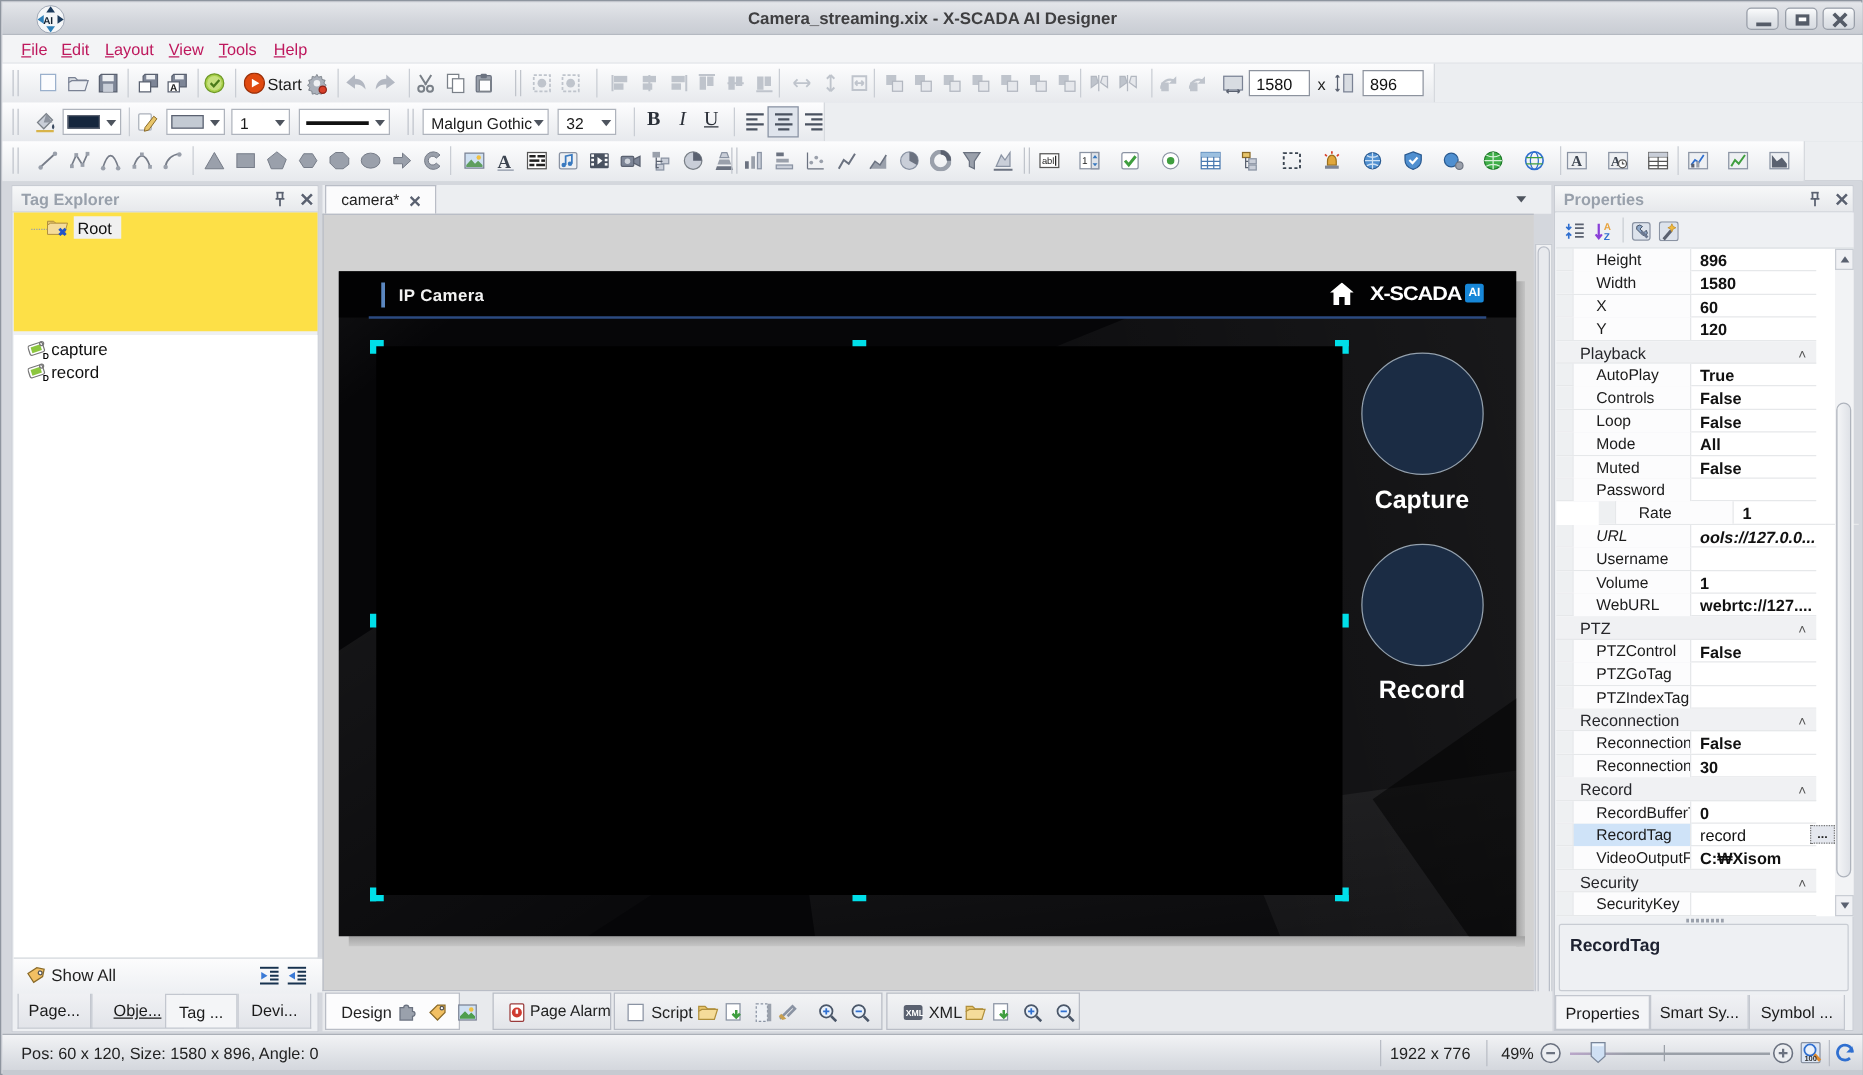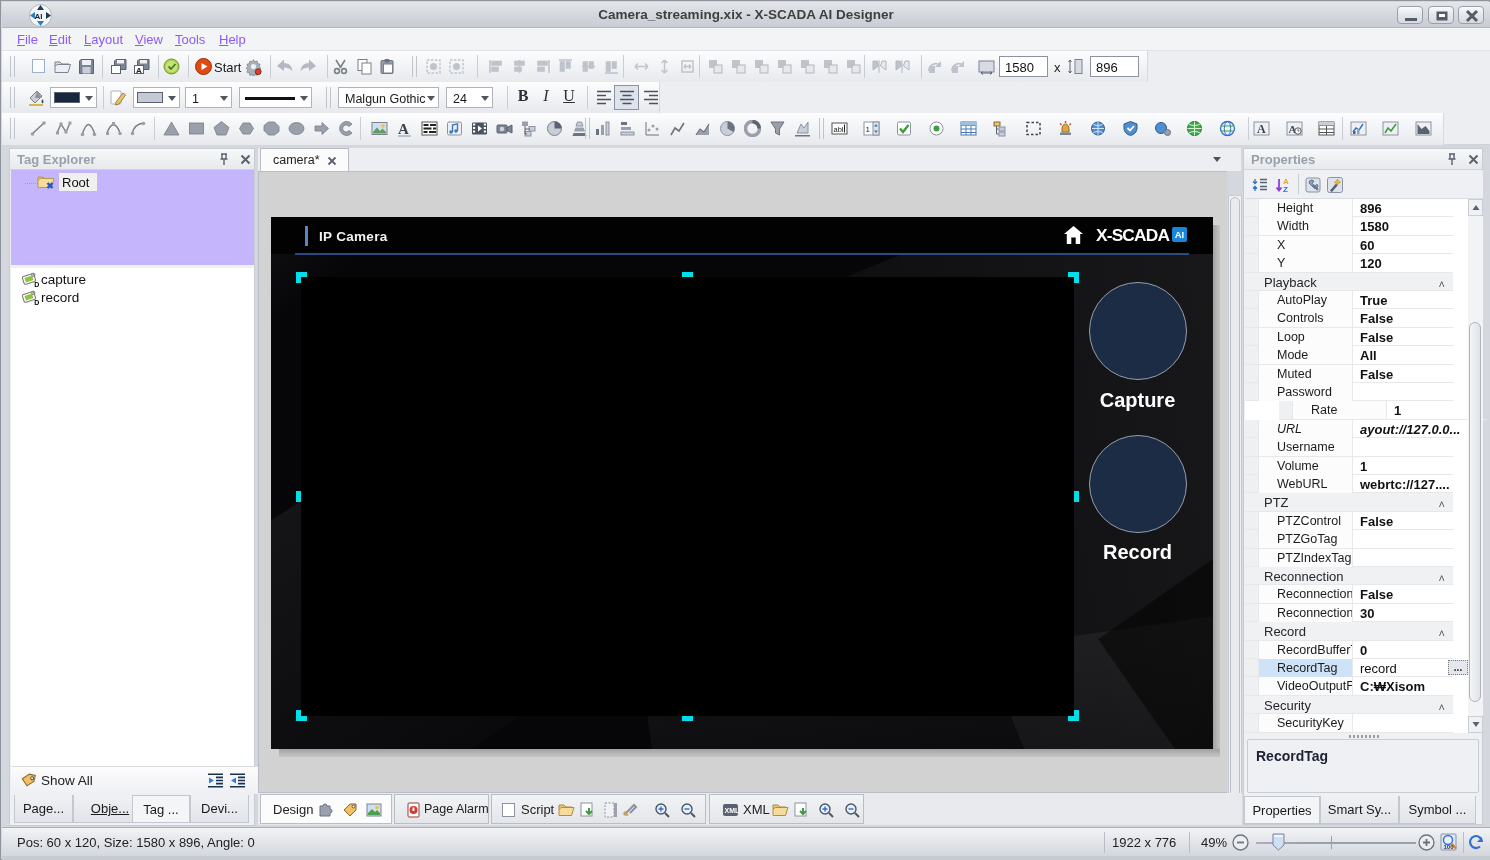--- a/index.html
+++ b/index.html
@@ -11,21 +11,21 @@
 
 #titlebar { position:absolute; left:1px; top:1px; width:1488px; height:26px;
   background:linear-gradient(#e4e6ea, #d2d5db 60%, #c9cdd4); border-bottom:1px solid #b4b9c1; }
 #title { position:absolute; left:0; top:5px; width:100%; text-align:center; font-weight:bold; font-size:13.5px; color:#3f3f41; }
 .winbtn { position:absolute; top:4px; width:26px; height:18px; border:1px solid #999fa9; border-radius:4px;
   background:linear-gradient(#fafbfc,#e3e6ea 50%,#d7dbe1); }
 .winbtn svg { position:absolute; left:0; top:0; }
 
 
 #menubar { position:absolute; left:1px; top:27px; width:1488px; height:23px; background:#f3f4f6; border-bottom:1px solid #e0e2e6;}
-#menubar span { position:absolute; top:4px; color:#8b5cf6; font-size:13px; }
+#menubar span { position:absolute; top:4px; color:#be185d; font-size:13px; }
 #menubar u { text-decoration:underline; }
 
 
 .tbrow { position:absolute; left:1px; width:1488px; height:31px; background:#eceef1; }
 #tb1 { top:50px; } #tb2 { top:81px; } #tb3 { top:112px; height:32px; border-bottom:1px solid #d0d3d9;}
 .tbpanel { position:absolute; top:0; height:31px; background:linear-gradient(#fdfdfe,#f3f4f6 45%,#e7e9ed); border-right:1px solid #d6d9de; }
 .grip { position:absolute; top:5px; width:5px; height:21px;
   border-left:1px solid #c0c4cb; border-right:1px solid #c0c4cb; }
 .tbsep { position:absolute; top:4px; width:1px; height:23px; background:#c9cdd4; }
 .combo { position:absolute; top:5px; height:21px; background:#fff; border:1px solid #aeb3bc; }
@@ -36,21 +36,21 @@
 
 #main { position:absolute; left:1px; top:144px; width:1488px; height:682px; background:#d4d7dd; }
 .paneltitle { position:absolute; left:0; top:0; width:100%; height:21px;
   background:linear-gradient(#f7f8f9,#e7e9ec); border-bottom:1px solid #d0d3d9;
   font-weight:bold; font-size:13px; color:#98a0ab; }
 #leftpanel { position:absolute; left:7px; top:3px; width:246px; height:678px; background:#eef0f3; border:1px solid #c8ccd3; }
 #rightpanel { position:absolute; left:1241px; top:3px; width:240px; height:677px; background:#eef0f3; border:1px solid #c8ccd3; }
 #center { position:absolute; left:256px; top:3px; width:984px; height:679px; }
 
 
-#tree { position:absolute; left:1px; top:21px; width:243px; height:95px; background:#c4b5fd; }
+#tree { position:absolute; left:1px; top:21px; width:243px; height:95px; background:#fde047; }
 #taglist { position:absolute; left:1px; top:119px; width:243px; height:498px; background:#fff; }
 #showall { position:absolute; left:1px; top:617px; width:292px; height:28px; background:linear-gradient(#fcfcfd,#eef0f3); border-top:1px solid #d8dbe0; }
 .btabs { position:absolute; left:0px; top:645px; width:246px; height:32px;padding-left:30px; }
 .tab { position:absolute; top:1px; height:28px; border:1px solid #c3c7cf; border-top:none; background:linear-gradient(#f0f1f4,#e2e4e9); font-size:13px; color:#1a1a1a; text-align:center; padding-top:6px; }
 .tab.sel { background:#f4f5f7; border-top:1px solid #c3c7cf; }
 
 
 #tabbar { position:absolute; left:0; top:0; width:983px; height:23px; background:#eceef1; }
 #doctab { position:absolute; left:2px; top:0px; width:89px; height:23px; background:#fbfbfc; border:1px solid #b9bdc6; border-bottom:none; font-size:12.5px; }
 #canvasarea { position:absolute; left:0; top:23px; width:969px; height:622px; background:#d2d2d2; border:1px solid #b9bdc6; border-right:none;}
@@ -352,21 +352,21 @@
 <div class="combo" style="left:237px;width:73px;">
         <span class="abs" style="left:5px;top:9px;width:50px;height:2.5px;background:#111;"></span>
         <span class="arr"></span>
       </div>
 <div class="grip" style="left:324px"></div>
 <div class="combo" style="left:336px;width:101px;">
         <span class="ctext">Malgun Gothic</span>
         <span class="arr"></span>
       </div>
 <div class="combo" style="left:444px;width:47px;">
-        <span class="ctext">24</span>
+        <span class="ctext">32</span>
         <span class="arr"></span>
       </div>
 <div class="tbsep" style="left:505px"></div>
 <span class="abs" style="left:511px;top:5px;width:20px;height:21px;text-align:center;font-family:'Liberation Serif',serif;font-weight:bold;font-size:16px;color:#2a2f38;">B</span>
 <span class="abs" style="left:534px;top:5px;width:20px;height:21px;text-align:center;font-family:'Liberation Serif',serif;font-style:italic;font-size:16px;color:#2a2f38;">I</span>
 <span class="abs" style="left:557px;top:5px;width:20px;height:21px;text-align:center;font-family:'Liberation Serif',serif;font-size:16px;color:#2a2f38;text-decoration:underline;">U</span>
 <div class="tbsep" style="left:585px"></div>
 <svg class="abs" style="left:594px;top:7px;" width="17" height="17" viewBox="0 0 17 17">
         <g stroke="#4a5260" stroke-width="1.7">
           <path d="M1 2.5 h14 M1 6.5 h9 M1 10.5 h14 M1 14.5 h9"></path>
@@ -746,21 +746,21 @@
         <div class="hl" style="left:25px;top:499px;width:11px;height:5px;"></div>
         <div class="hl" style="left:411px;top:499px;width:11px;height:5px;"></div>
         <div class="hl" style="left:797px;top:499px;width:11px;height:5px;"></div>
         <div class="hl" style="left:803px;top:493px;width:5px;height:11px;"></div>
       </div>
       <div id="vscroll">
             <div class="thumb"></div>
           </div>
     </div>
     <div id="bottombar">
-      <div class="bbox white" style="left:2px;width:132px;">
+      <div class="bbox white" style="left:2px;width:108px;">
         <span class="abs" style="left:12px;top:7px;font-size:13px;">Design</span>
         <svg class="abs" style="left:57px;top:7px;" width="16" height="16" viewBox="0 0 16 16">
               <path d="M2 6 h3 a2 2 0 1 1 4 0 h3 v3 a2 2 0 1 1 0 4 v3 h-10 z" transform="translate(0,-2)" fill="#9aa1ac" stroke="#6b7280"></path>
             </svg>
         <svg class="abs" style="left:81px;top:7px;" width="16" height="16" viewBox="0 0 16 16">
               <path d="M2 8 L8 2 h6 v6 l-6 6 z" fill="#f2c063" stroke="#8a6a28"></path>
               <circle cx="11.5" cy="4.5" r="1.4" fill="#fff" stroke="#555"></circle>
             </svg>
         <svg class="abs" style="left:105px;top:7px;" width="16" height="16" viewBox="0 0 16 16">
               <rect x="1" y="2" width="14" height="12" fill="#cfe0f2" stroke="#7a8294"></rect>
@@ -926,21 +926,21 @@
             <span class="vl"></span>
           </div>
 <div class="prow" style="top:202px;height:19px;margin-left:34px;">
             <span class="ind"></span>
             <span class="nm">Rate</span>
             <span class="vl">1</span>
           </div>
 <div class="prow" style="top:221px;height:18px;font-style:italic;">
             <span class="ind"></span>
             <span class="nm">URL</span>
-            <span class="vl">ayout://127.0.0...</span>
+            <span class="vl">ools://127.0.0...</span>
           </div>
 <div class="prow" style="top:239px;height:19px;">
             <span class="ind"></span>
             <span class="nm">Username</span>
             <span class="vl"></span>
           </div>
 <div class="prow" style="top:258px;height:18px;">
             <span class="ind"></span>
             <span class="nm">Volume</span>
             <span class="vl">1</span>

